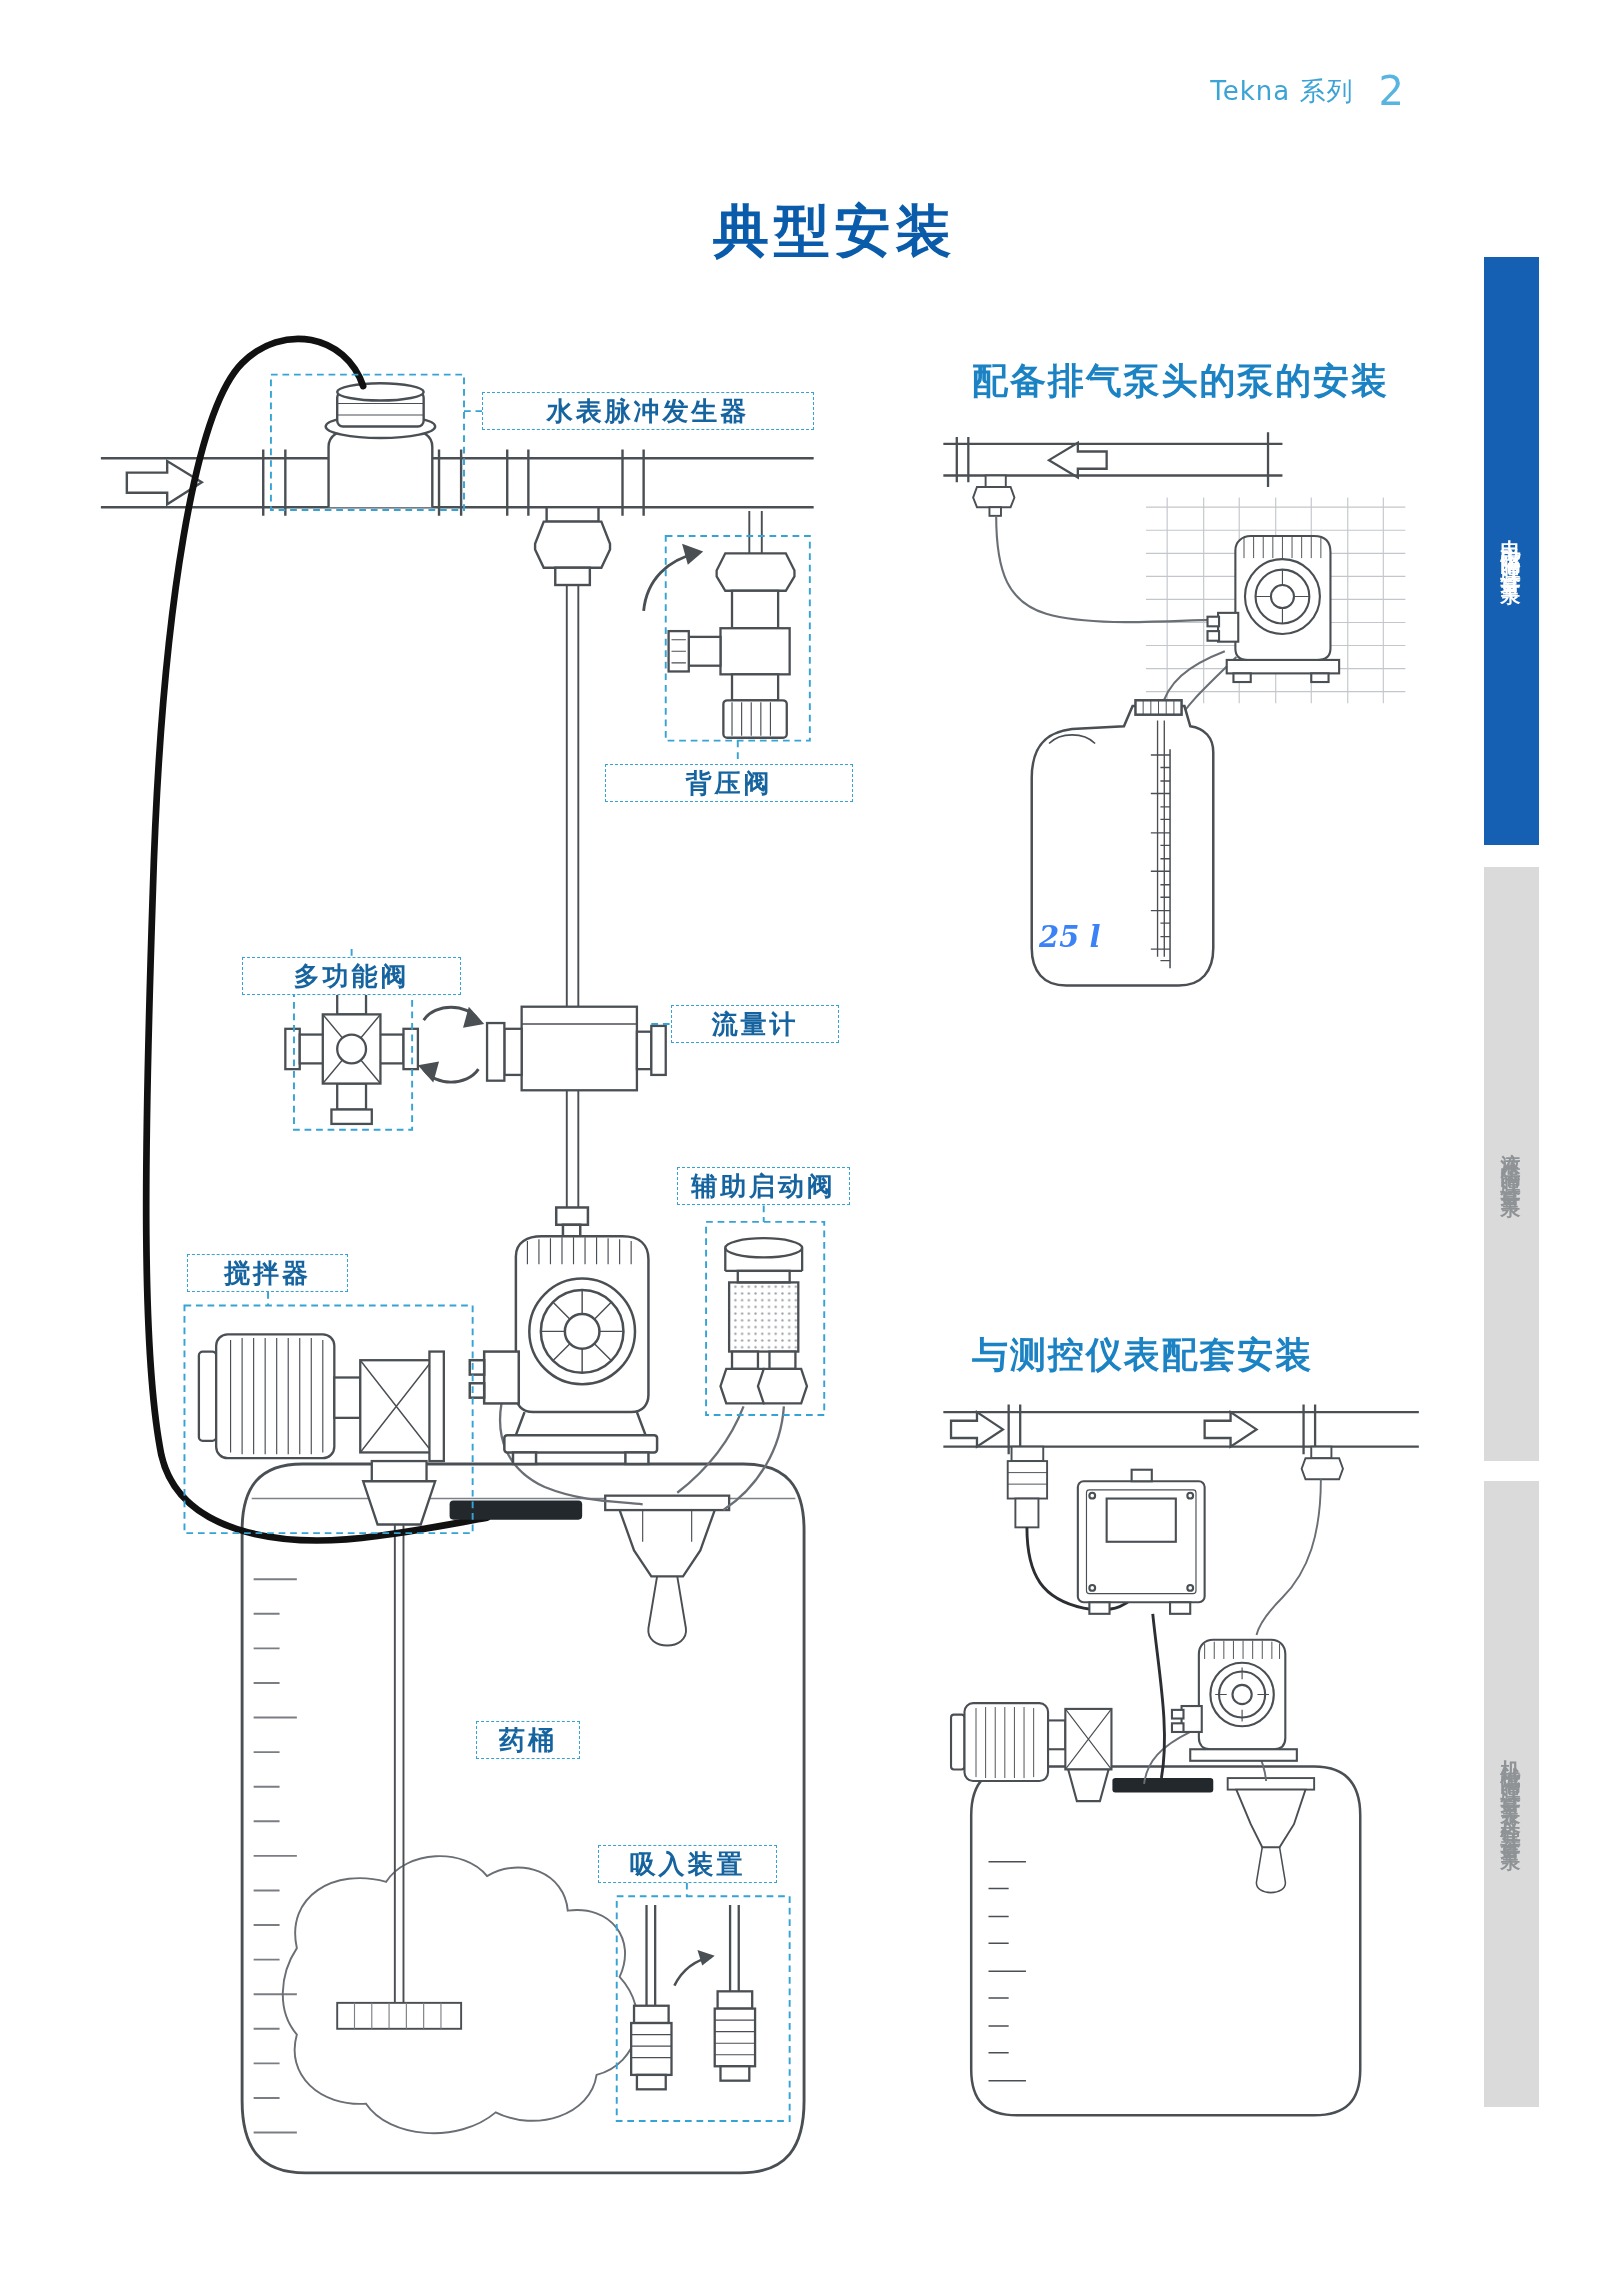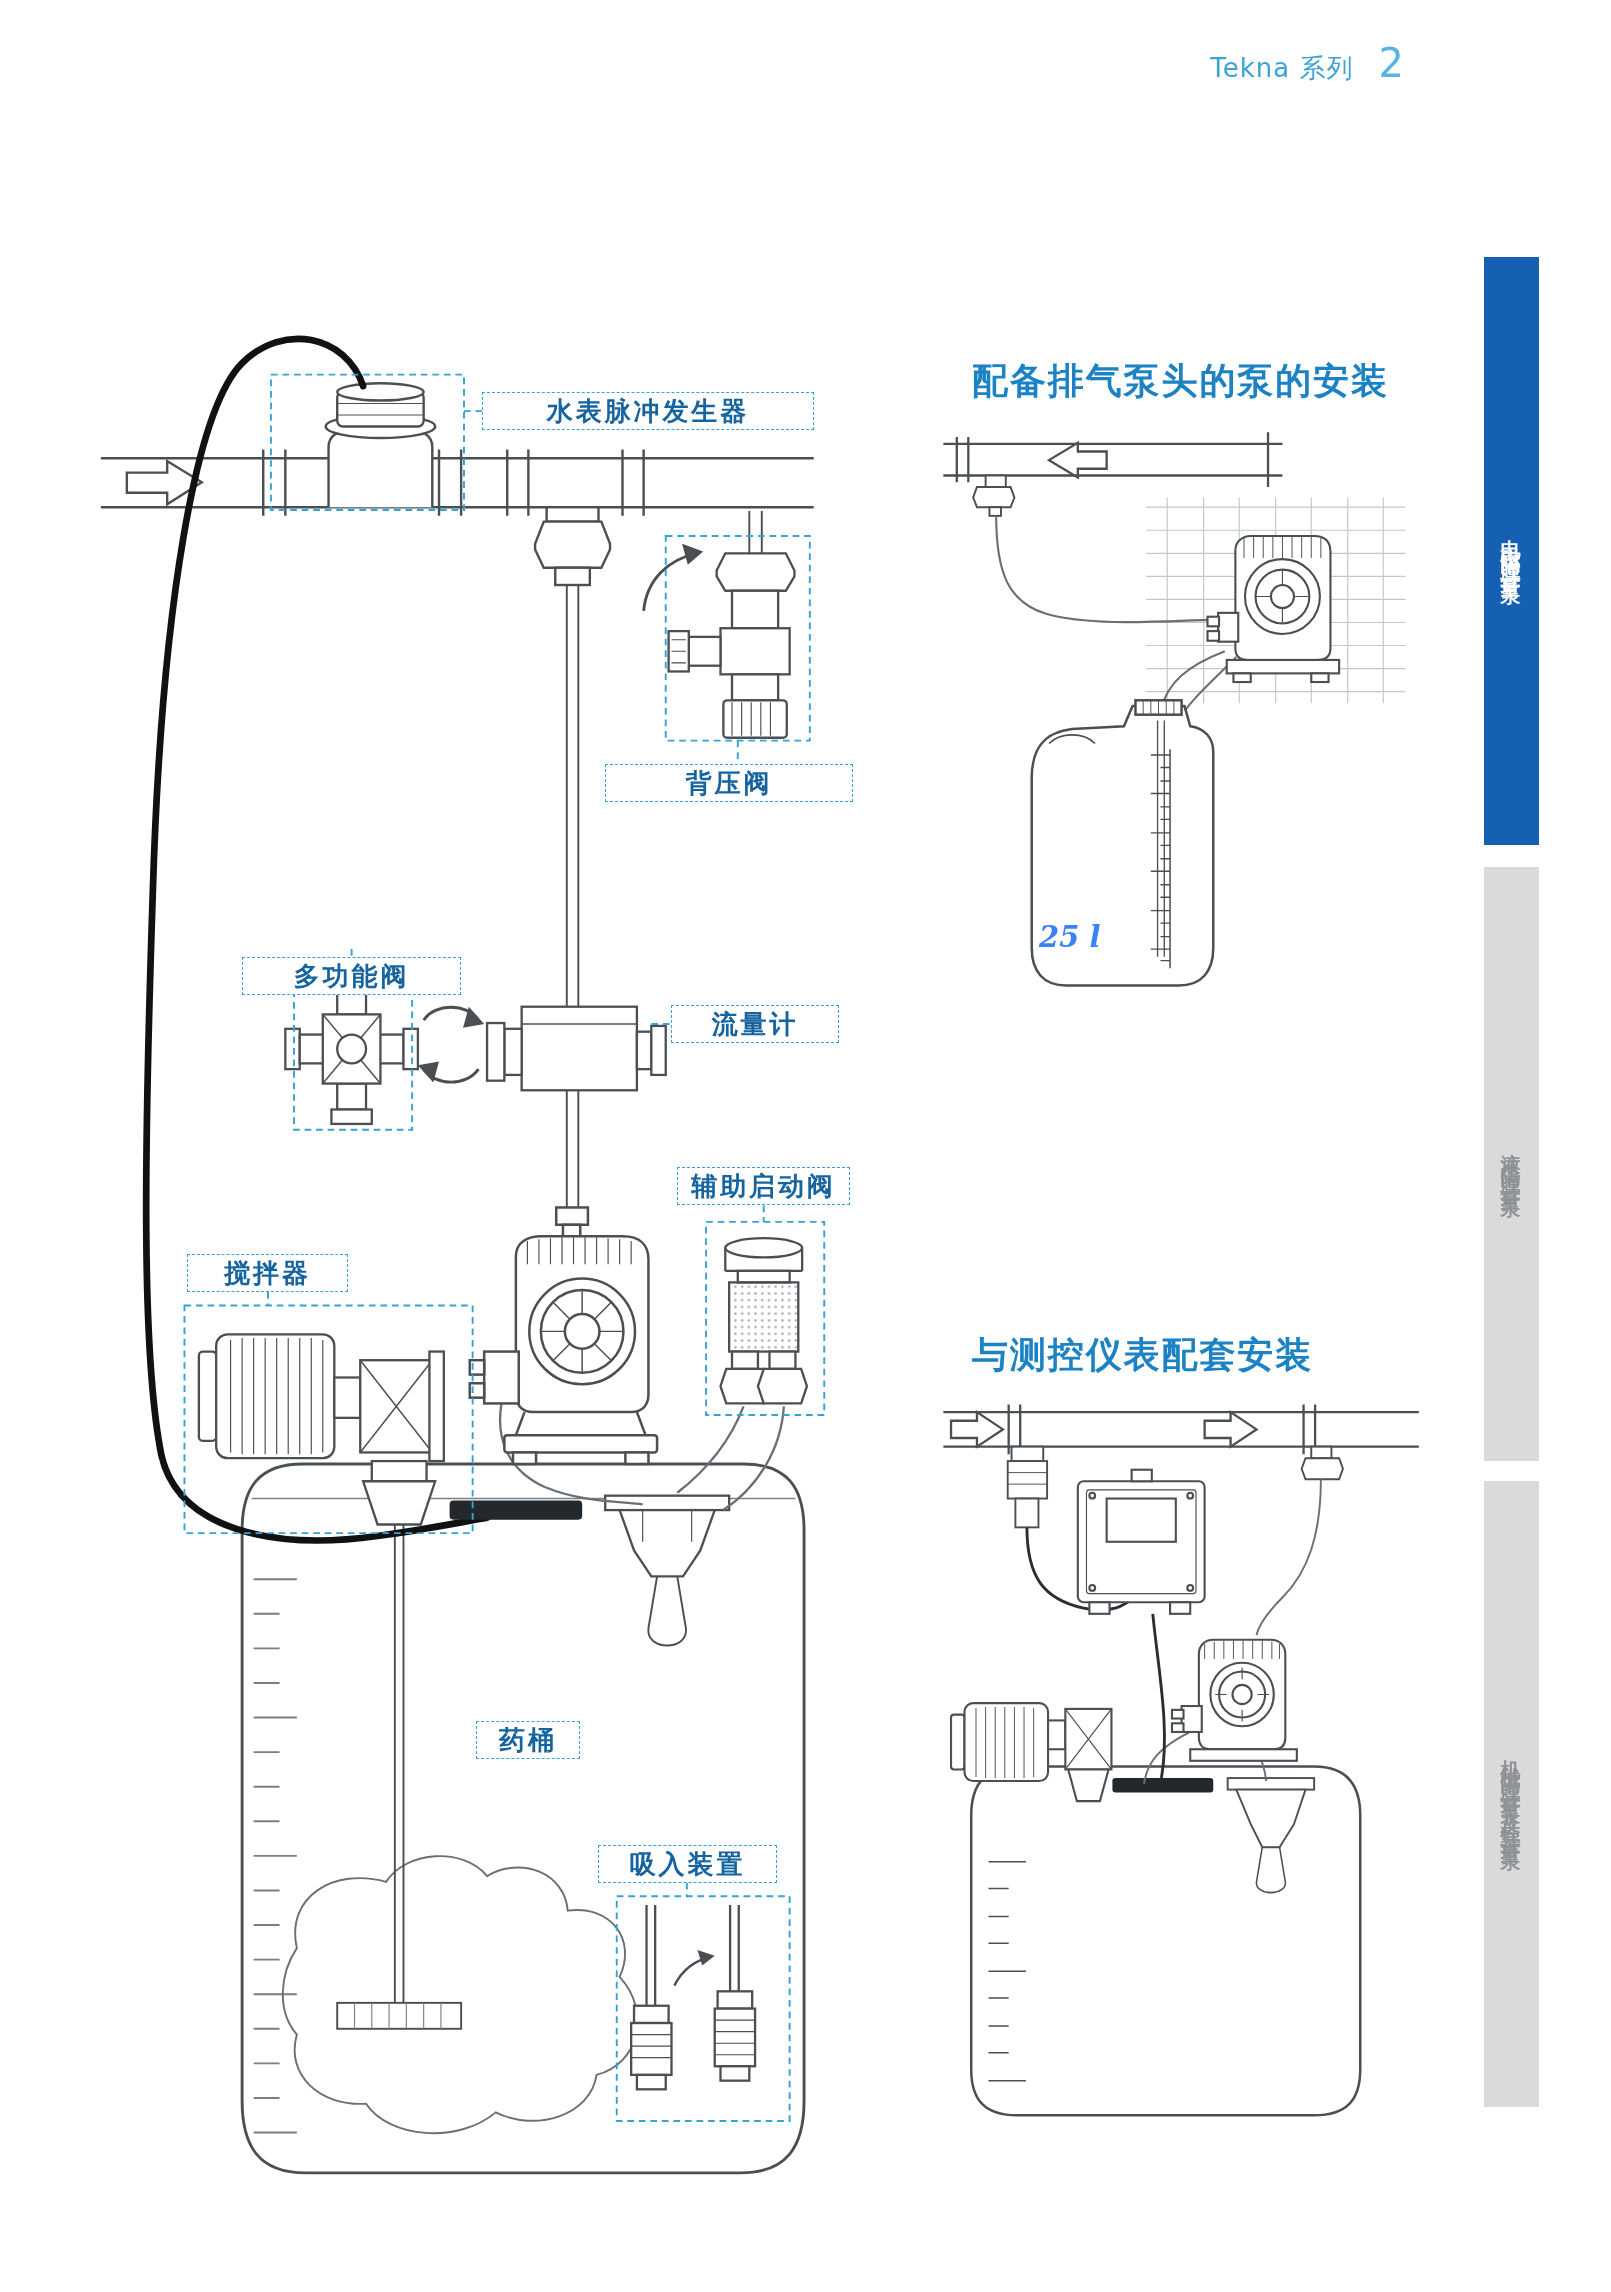--- a/index.html
+++ b/index.html
@@ -1,20 +1,20 @@
 <!DOCTYPE html>
 <html><head>
 <meta charset="utf-8">
 <style>
   *{margin:0;padding:0;box-sizing:border-box}
   html,body{background:#eceff1}
   .page{position:relative;width:1611px;height:2292px;background:#ffffff;
         font-family:"DejaVu Sans","Liberation Sans",sans-serif;overflow:hidden}
 
-  .hdr{position:absolute;top:40px;right:207px;display:flex;align-items:flex-end;gap:25px}
+  .hdr{position:absolute;top:68px;right:207px;display:flex;align-items:center;gap:25px}
   .hdr .series{font-size:26px;color:#3ba3d5;letter-spacing:1px}
   .hdr .pno{font-size:40px;color:#58b5e0}
 
   .page-title{position:absolute;left:713px;top:194px;font-size:56px;font-weight:bold;
               color:#0a5cab;letter-spacing:4.8px;white-space:nowrap}
 
   .sec-title{position:absolute;font-size:36px;font-weight:bold;color:#1b82c4;
              letter-spacing:1.9px;white-space:nowrap}
   .sec-title.s1{left:972px;top:357px}
   .sec-title.s2{left:972px;top:1331px}
@@ -49,20 +49,21 @@
 </head>
 <body>
 
 <div class="page">
 
   <div class="hdr">
     <span class="series">Tekna 系列</span>
     <span class="pno">2</span>
   </div>
 
+  <div class="page-title">典型安装</div>
 
   <div class="vtab active t1">电磁隔膜计量泵</div>
   <div class="vtab idle t2">液压隔膜计量泵</div>
   <div class="vtab idle t3">机械隔膜计量泵及柱塞计量泵</div>
 
   <div class="sec-title s1">配备排气泵头的泵的安装</div>
   <div class="sec-title s2">与测控仪表配套安装</div>
 
   <span class="ann-25l">25 l</span>
 

